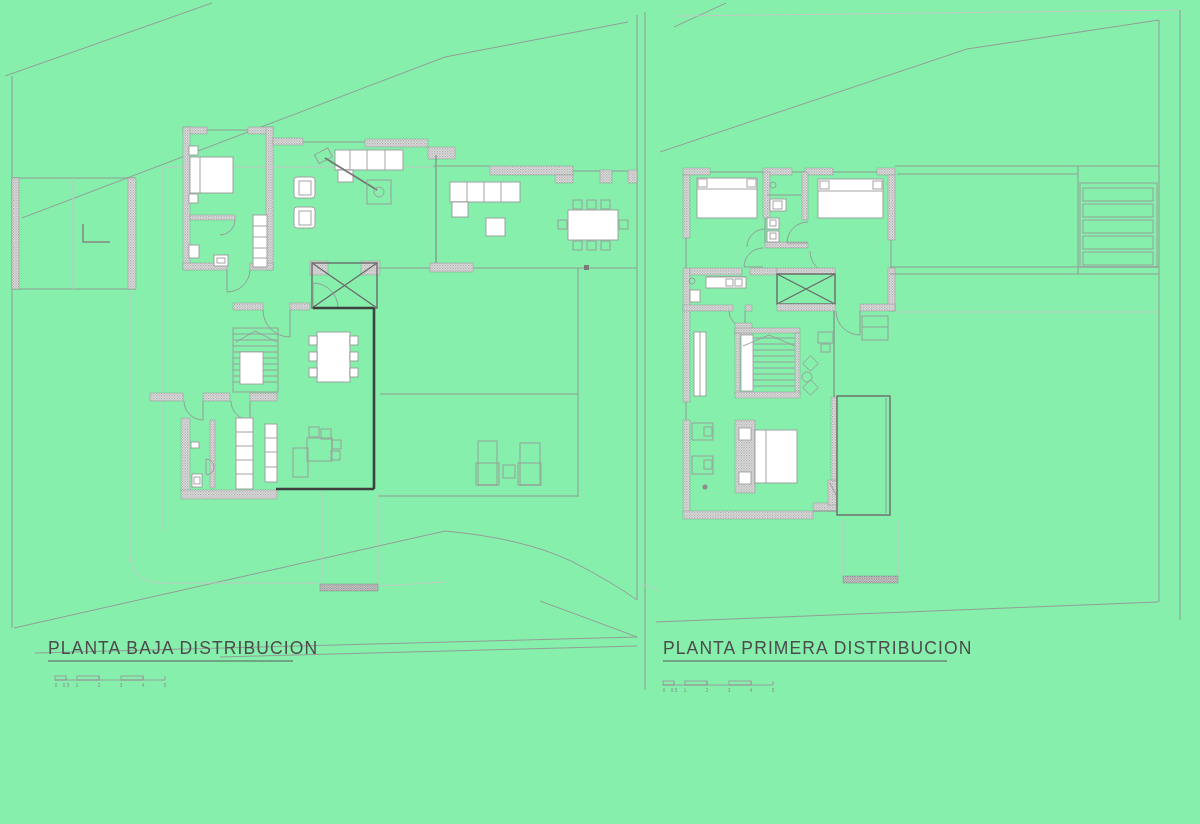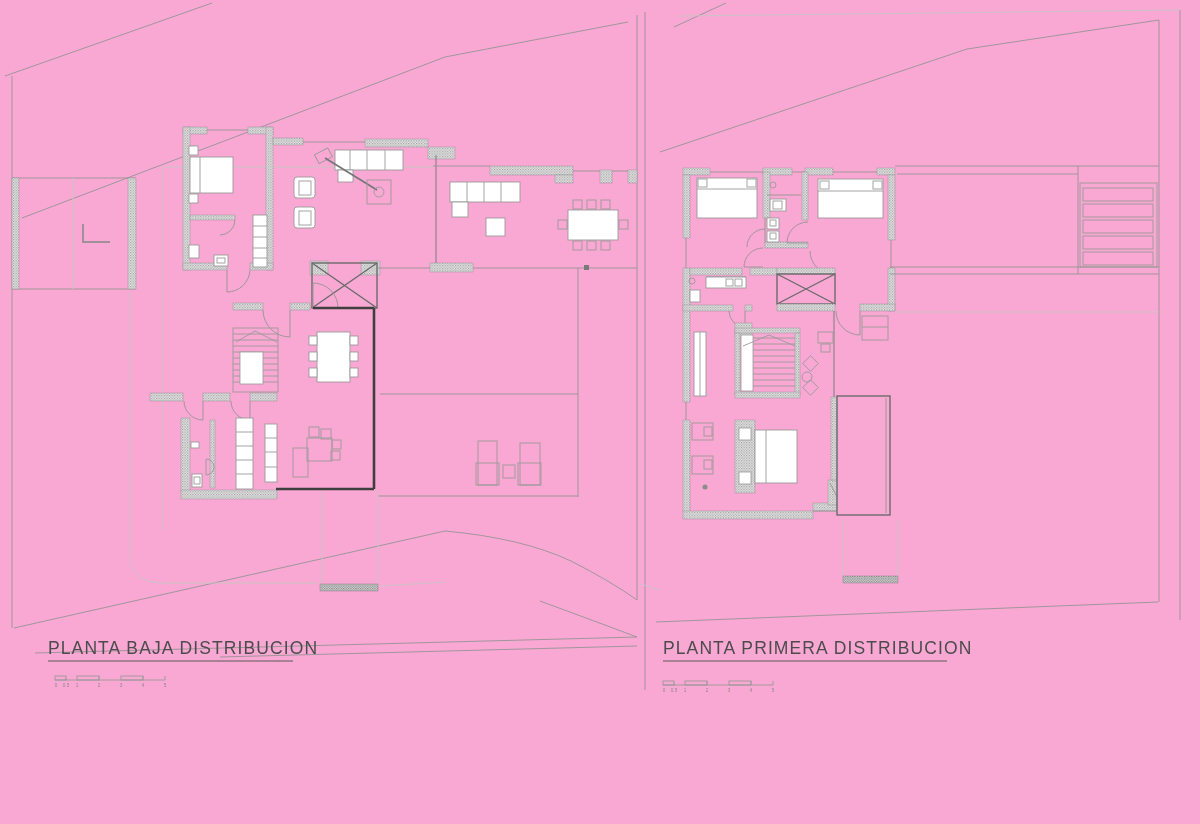--- a/index.html
+++ b/index.html
@@ -1,16 +1,16 @@
 <!DOCTYPE html>
 <html><head>
 <meta charset="utf-8">
 <style>
   html,body{margin:0;padding:0;background:#fff;}
-  #canvas{position:relative;width:1200px;height:824px;background:#f9a8d4;overflow:hidden;
+  #canvas{position:relative;width:1200px;height:824px;background:#86efac;overflow:hidden;
           font-family:"Liberation Sans", sans-serif;}
   svg{display:block}
   .thin{stroke:#949494;stroke-width:.9;fill:none}
   .thin2{stroke:#7d7d7d;stroke-width:1;fill:none}
   .faint{stroke:#c6c6c6;stroke-width:.9;fill:none}
   .med{stroke:#6b6b6b;stroke-width:1.4;fill:none}
   .dark{stroke:#3f3f3f;stroke-width:2.6;fill:none}
   .wall{fill:url(#hp);stroke:#8e8e8e;stroke-width:.4}
   .walld{fill:url(#hpd);stroke:#7a7a7a;stroke-width:.4}
   .furn{stroke:#9a9a9a;stroke-width:.9;fill:#fff}

